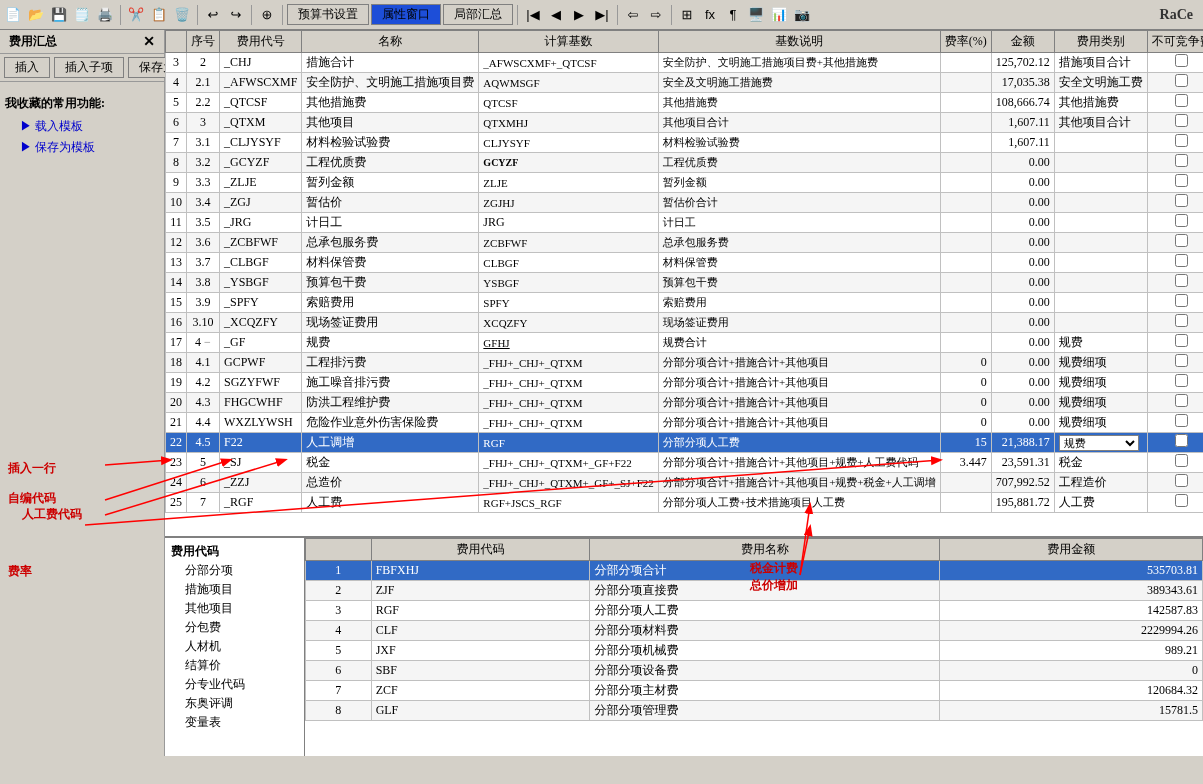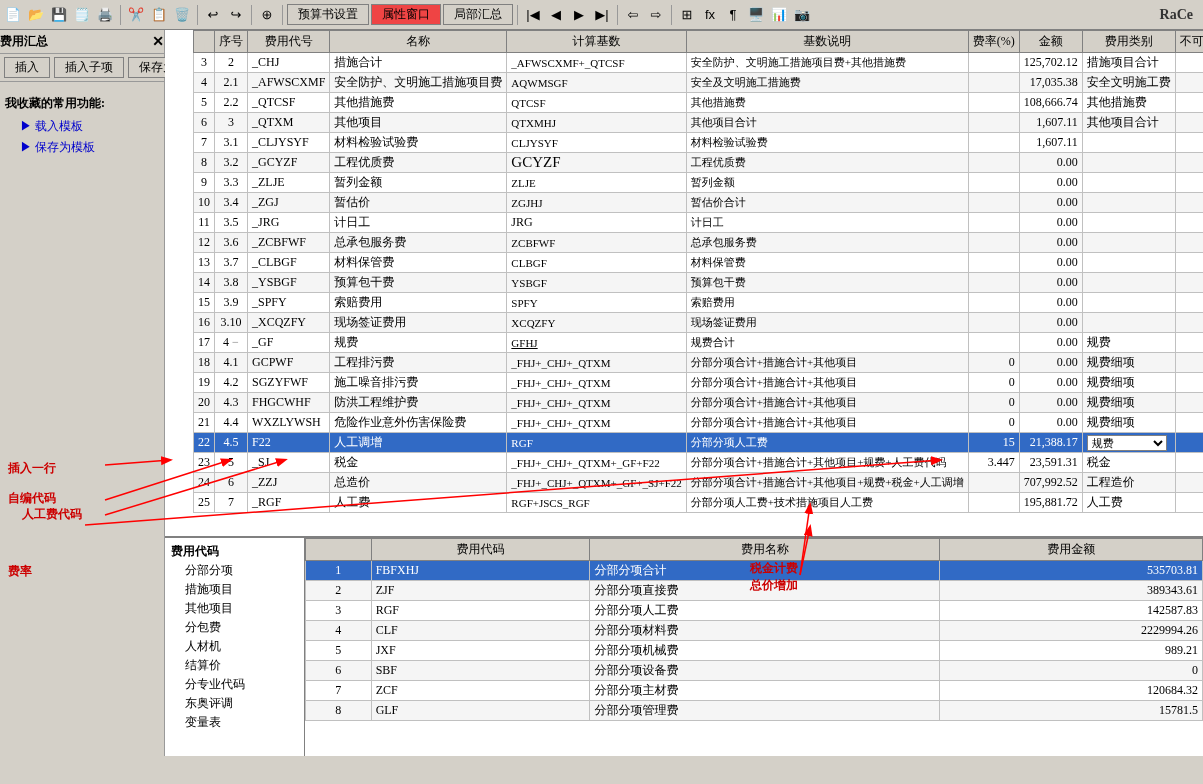--- a/index.html
+++ b/index.html
@@ -4,21 +4,21 @@
   <style>
     * { box-sizing: border-box; margin: 0; padding: 0; }
     body { font-family: SimSun, "宋体", serif; font-size: 12px; background: #d4d0c8; color: #000; overflow: hidden; }
     .toolbar-sep { width: 1px; height: 20px; background: #999; margin: 0 2px; }
     
     
     .main-layout { display: flex; height: calc(784px - 58px); }
     
     
     .left-panel { width: 165px; background: #d4d0c8; border-right: 1px solid #999; display: flex; flex-direction: column; }
-    .left-panel-header { display: flex; justify-content: space-between; align-items: center; padding: 3px 0; background: #d4d0c8; border-bottom: 1px solid #999; font-size: 12px; font-weight: bold; }
+    .left-panel-header { display: flex; justify-content: space-between; align-items: center; padding: 3px 9px; background: #d4d0c8; border-bottom: 1px solid #999; font-size: 12px; font-weight: bold; }
     .left-panel-close { cursor: pointer; font-size: 14px; }
     .left-panel-content { padding: 5px; flex: 1; }
     .left-panel-section { margin-top: 8px; }
     .left-panel-section-title { font-weight: bold; color: #000; font-size: 12px; margin-bottom: 4px; }
     .left-panel-link { color: #0000cc; text-decoration: none; cursor: pointer; display: block; padding: 2px 0 2px 15px; font-size: 12px; }
     .left-panel-link::before { content: "▶ "; }
     
     
     .right-panel { flex: 1; display: flex; flex-direction: column; overflow: hidden; }
     
@@ -62,21 +62,21 @@
     ::-webkit-scrollbar-thumb { background: #a0a0a0; border: 1px solid #808080; }
     
     .toolbar-group { display: flex; align-items: center; gap: 1px; }
     
     .btn-icon { width: 22px; height: 22px; background: #d4d0c8; border: 1px solid transparent; cursor: pointer; display: flex; align-items: center; justify-content: center; font-size: 13px; }
     
     .window-outer { width: 1203px; height: 784px; overflow: hidden; position: relative; background: #d4d0c8; }
     
     .header-toolbar { display: flex; align-items: center; background: #d4d0c8; border-bottom: 1px solid #808080; padding: 2px; height: 30px; gap: 2px; }
     .sub-toolbar-btn { background: #d4d0c8; border: 1px solid #808080; padding: 1px 10px; cursor: pointer; font-size: 12px; white-space: nowrap; }
-    .sub-toolbar-btn.active { background: #ef4444; }
+    .sub-toolbar-btn.active { background: #1d4ed8; }
     
     .col-num { text-align: center; width: 30px; }
     .col-seq { text-align: center; width: 35px; }
     .col-code { width: 90px; }
     .col-name { width: 130px; }
     .col-base { width: 200px; }
     .col-desc { width: 200px; }
     .col-rate { text-align: right; width: 50px; }
     .col-amount { text-align: right; width: 90px; }
     .col-type { width: 90px; }
@@ -165,21 +165,21 @@
           <div class="left-panel-section-title">我收藏的常用功能:</div>
           <a class="left-panel-link">载入模板</a>
           <a class="left-panel-link">保存为模板</a>
         </div>
       </div>
     </div>
 
     <div class="right-panel">
 
 
-      <div class="table-area" style="height: calc(100% - 220px); padding-left: 28px;">
+      <div class="table-area" style="height: calc(100% - 220px);">
         <table class="main-table">
           <thead>
             <tr>
               <th class="col-num"></th>
               <th class="col-seq">序号</th>
               <th class="col-code">费用代号</th>
               <th class="col-name">名称</th>
               <th class="col-base">计算基数</th>
               <th class="col-desc">基数说明</th>
               <th class="col-rate">费率(%)</th>
@@ -267,21 +267,21 @@
     </td>
     <td class="col-check checkbox-cell">
       <input type="checkbox" style="">
     </td>
   </tr>
               <tr>
     <td class="col-num">8</td>
     <td class="col-seq">3.2</td>
     <td class="col-code" contenteditable="false" style="">_GCYZF</td>
     <td class="col-name">工程优质费</td>
-    <td class="col-base" style="font-size:15px;">GCYZF</td>
+    <td class="col-base" style="font-size:10px;font-weight:bold;">GCYZF</td>
     <td class="col-desc" style="font-size:11px;">工程优质费</td>
     <td class="col-rate"></td>
     <td class="col-amount" style="text-align:right;">0.00</td>
     <td class="col-type">
       
     </td>
     <td class="col-check checkbox-cell">
       <input type="checkbox" style="">
     </td>
   </tr>

